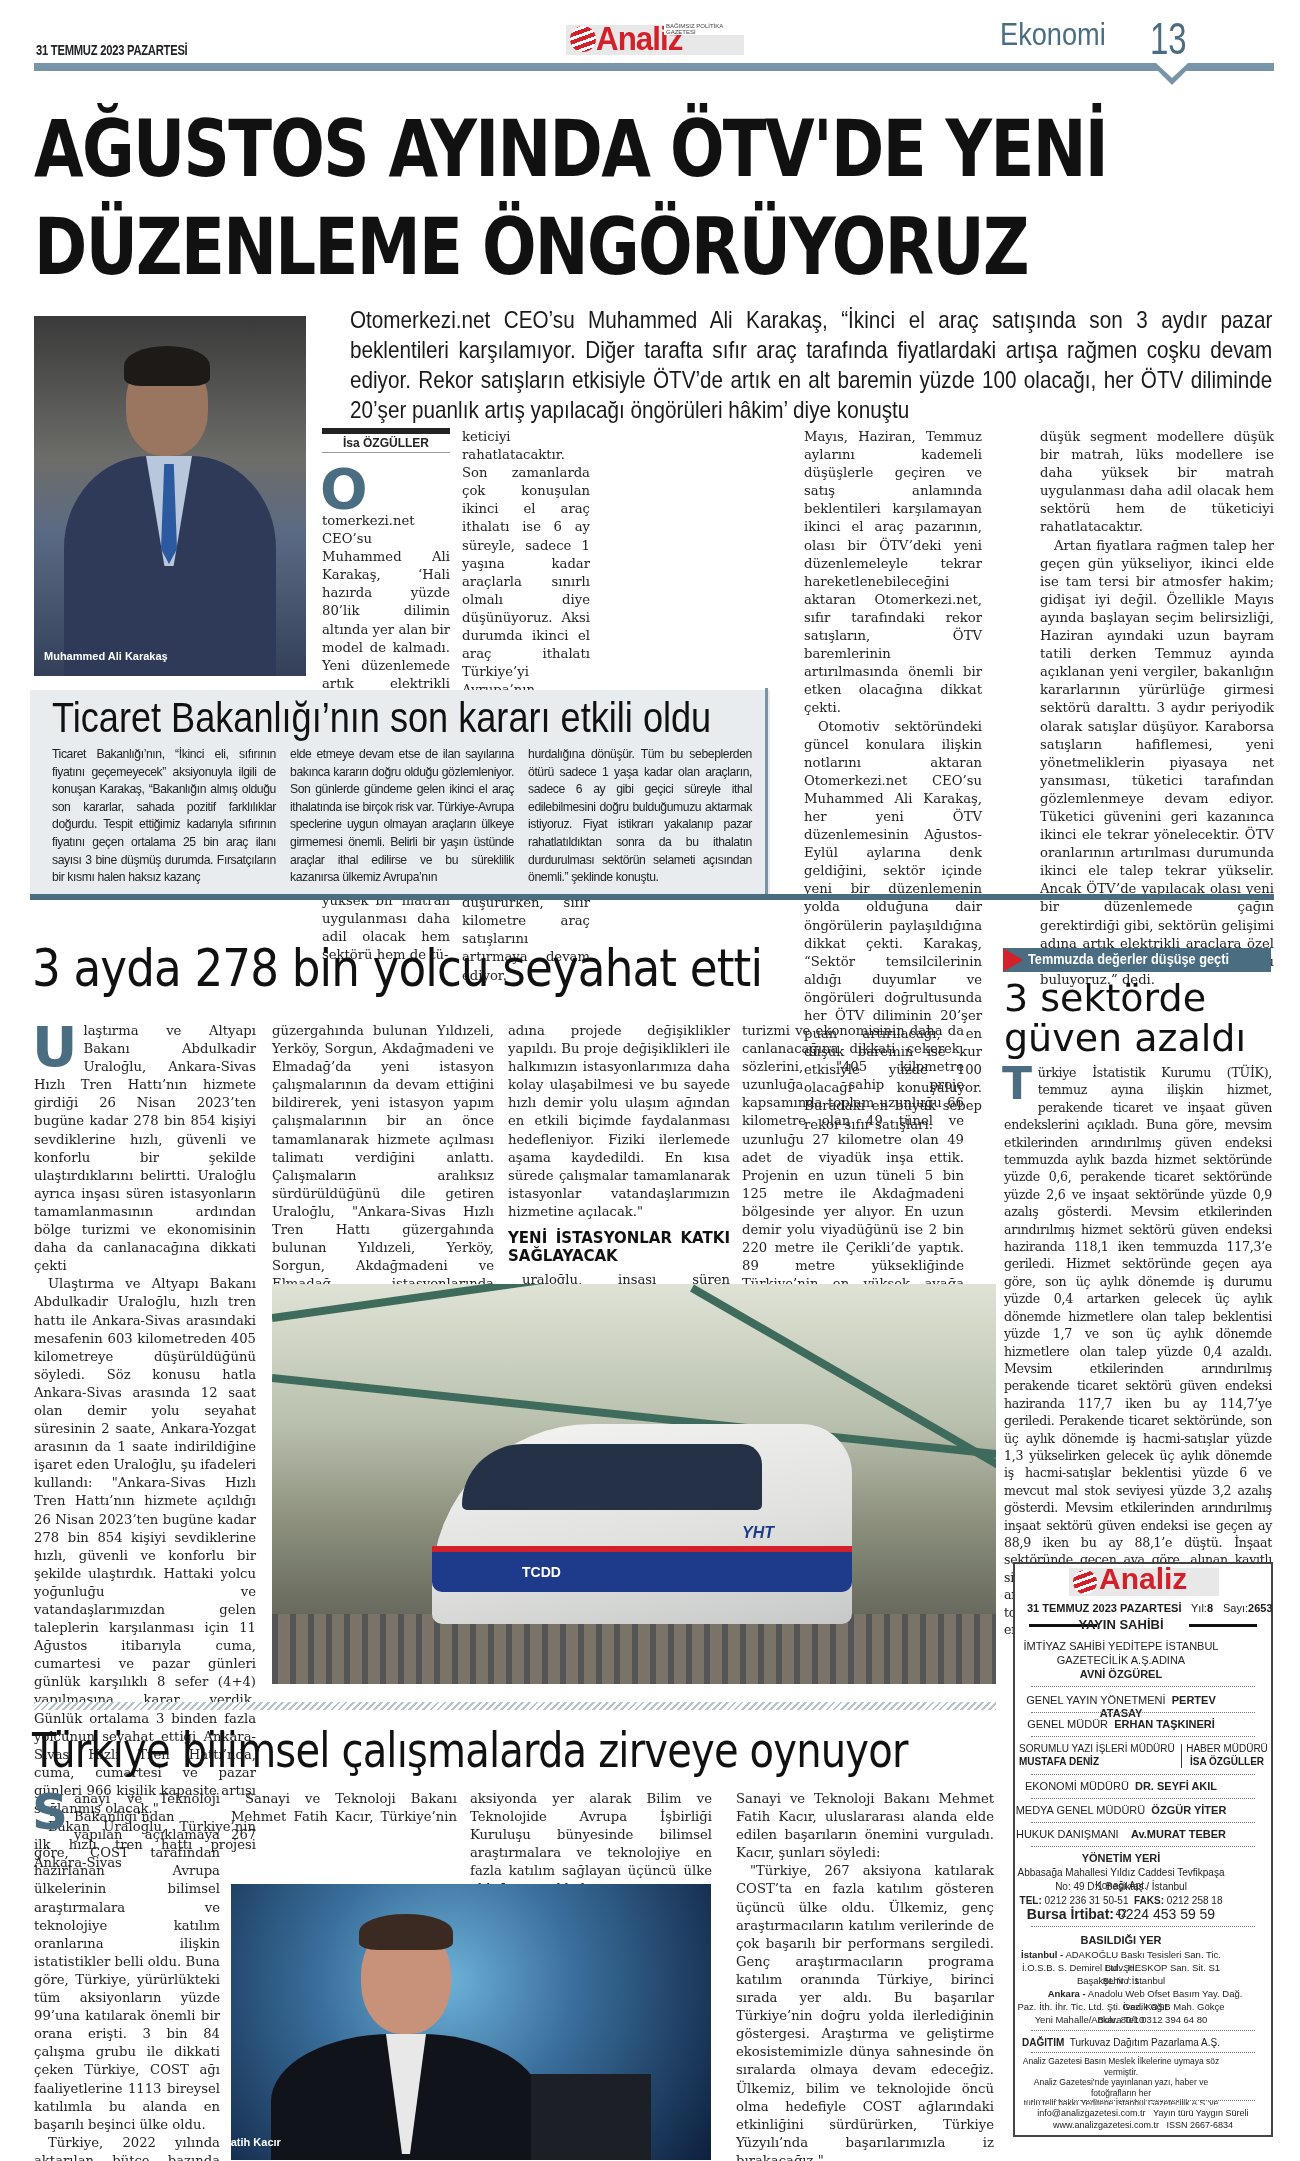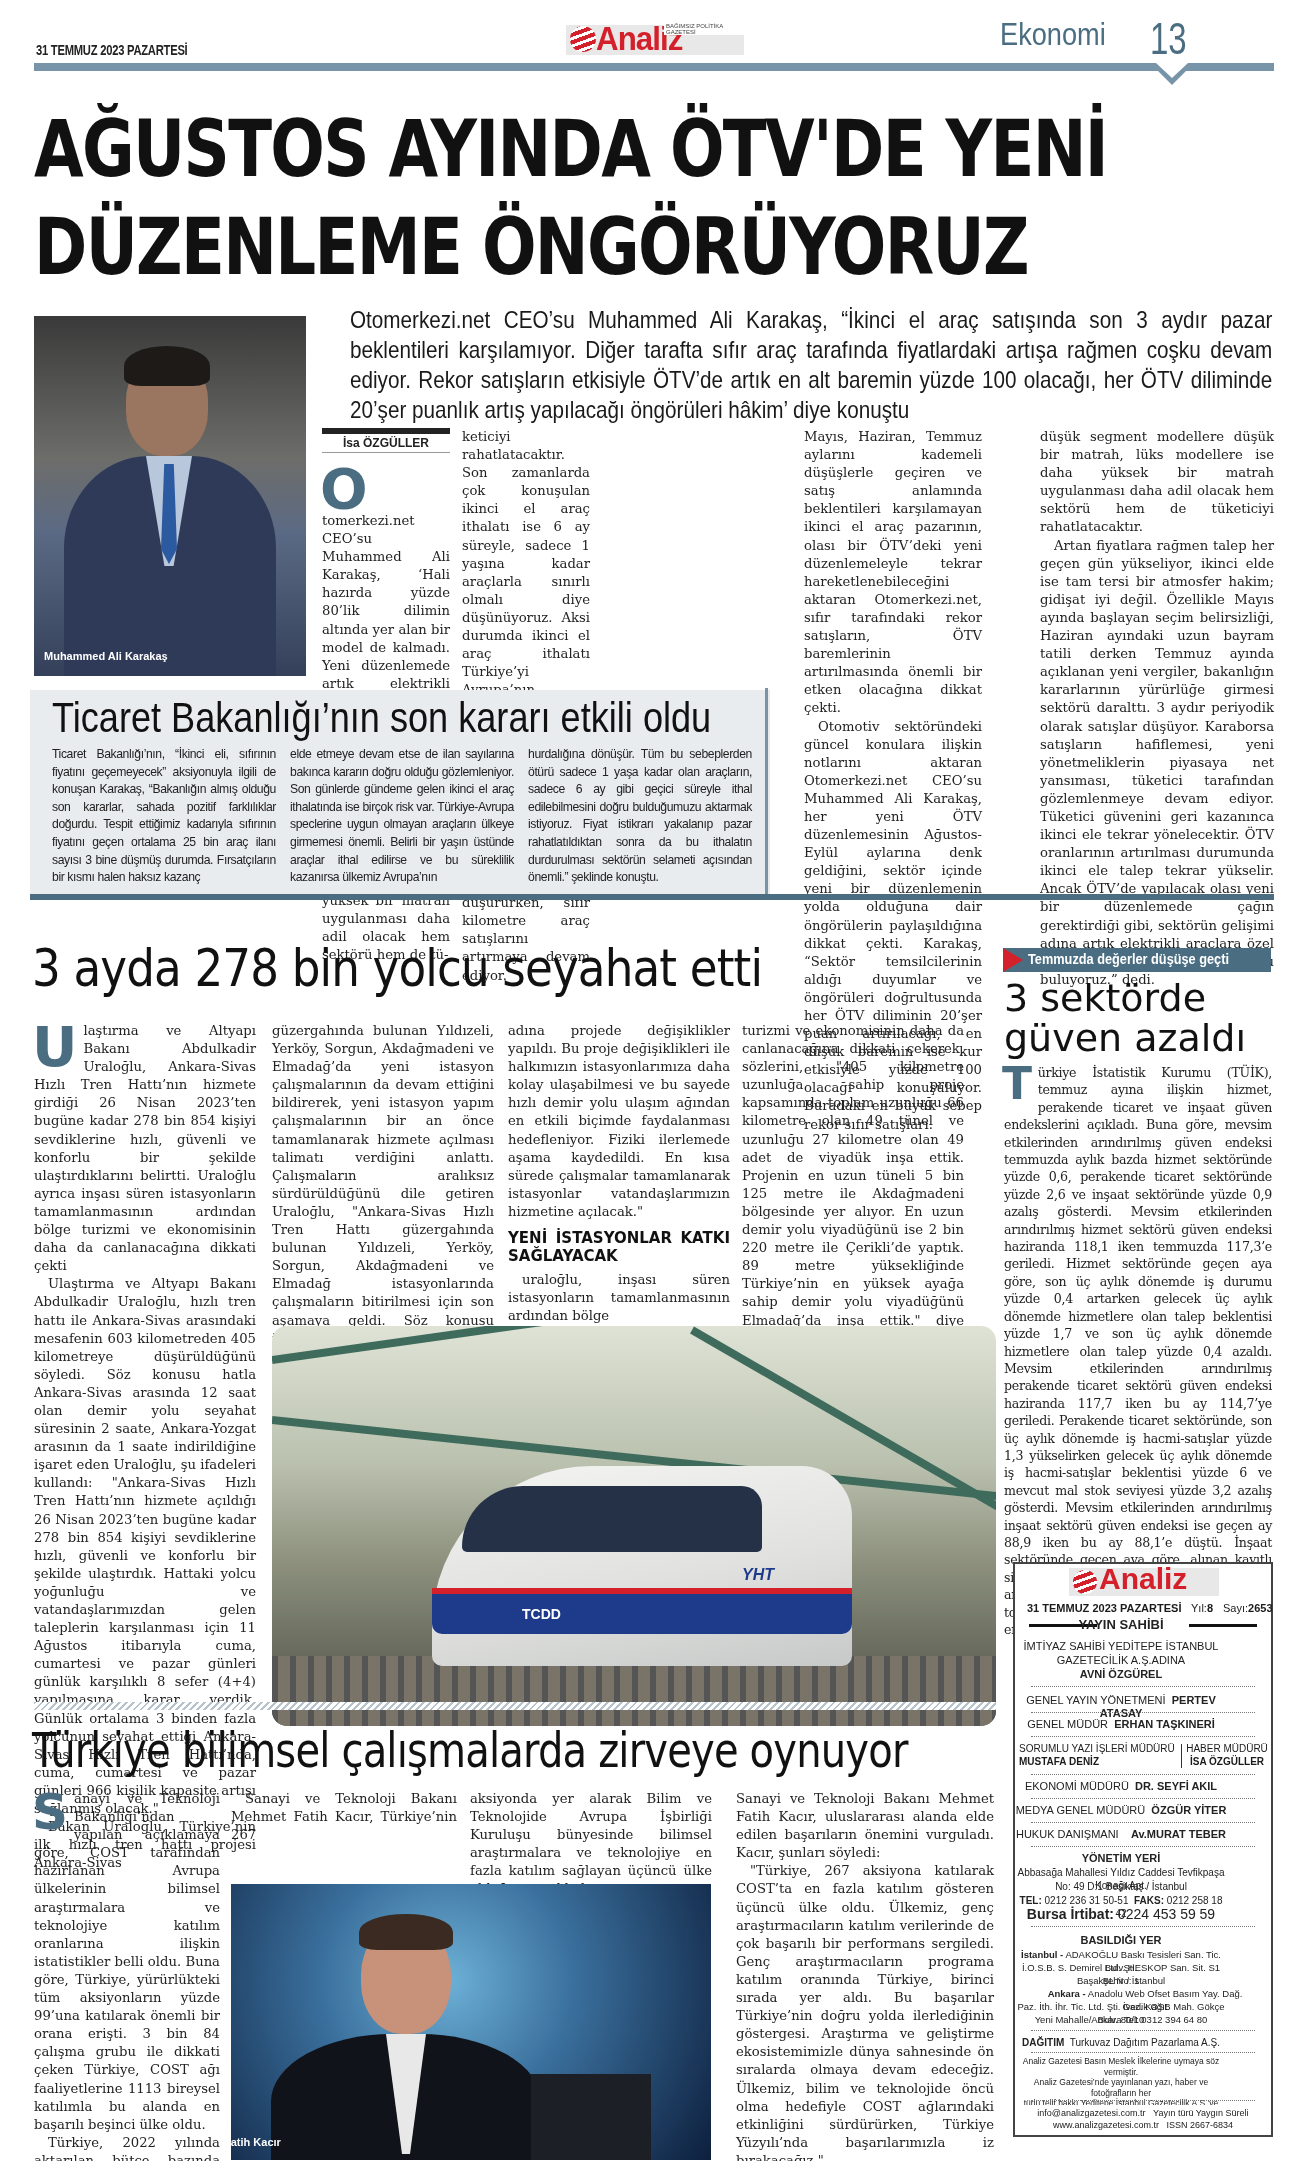--- a/index.html
+++ b/index.html
@@ -42,21 +42,21 @@
 #gbox-bar{left:30px;top:894px;width:1244px;height:6px;background:#4a6d82;}
 #gbox-edge{left:765px;top:688px;width:4px;height:212px;border-left:3px solid #7894a8;}
 #g-title{left:52px;top:694px;font:42px "Liberation Sans",sans-serif;color:#111;white-space:nowrap;transform:scaleX(0.86);transform-origin:left top;}
 .gcol{font:12.2px "Liberation Sans",sans-serif;line-height:17.6px;text-align:justify;color:#222;letter-spacing:-0.4px;}
 
 #h2{left:32px;top:938px;font:52px "DejaVu Sans",sans-serif;color:#111;white-space:nowrap;letter-spacing:-1px;transform:scaleX(0.87);transform-origin:left top;}
 #kicker{left:1003px;top:948px;width:268px;height:24px;background:#4a6d82;}
 #kicker-arrow{left:1003px;top:948px;width:0;height:0;border-top:12px solid transparent;border-bottom:12px solid transparent;border-left:20px solid #d3202a;}
 #kicker-txt{left:1028px;top:950px;font:bold 15px "Liberation Sans",sans-serif;color:#fff;white-space:nowrap;transform:scaleX(0.85);transform-origin:left top;}
 #h3{left:1004px;top:978px;font:38px "DejaVu Sans",sans-serif;color:#111;line-height:40px;}
-#train{left:272px;top:1326px;width:724px;height:400px;overflow:hidden;background:linear-gradient(180deg,#dfe3d6 0%,#b9c0ad 35%,#8b8f7c 60%,#4b4d44 100%);border-radius:15px;}
+#train{left:272px;top:1284px;width:724px;height:400px;overflow:hidden;background:linear-gradient(180deg,#dfe3d6 0%,#b9c0ad 35%,#8b8f7c 60%,#4b4d44 100%);}
 .beam{position:absolute;height:8px;background:#3f6b5c;transform-origin:left;}
 .train-body{position:absolute;left:160px;top:140px;width:420px;height:200px;background:linear-gradient(170deg,#f4f4f2 0%,#e1e2e0 55%,#c7c9c8 100%);border-radius:160px 50px 10px 10px;}
 .train-win{position:absolute;left:190px;top:160px;width:300px;height:66px;background:#243147;border-radius:120px 40px 10px 10px;}
 .train-stripe{position:absolute;left:160px;top:268px;width:420px;height:40px;background:#1e3a8a;border-radius:0 0 10px 10px;}
 .train-red{position:absolute;left:160px;top:262px;width:420px;height:6px;background:#d3202a;}
 .rails{position:absolute;left:0;top:330px;width:724px;height:70px;background:repeating-linear-gradient(90deg,#555 0 6px,#7a7468 6px 18px);}
 
 #pub{left:1013px;top:1562px;width:260px;height:545px;border:2px solid #444;background:#fff;}
 .pub-c{position:absolute;left:0;width:212px;text-align:center;font:11px "Liberation Sans",sans-serif;color:#222;line-height:13px;}
 .pub-c b{font-weight:bold;}

